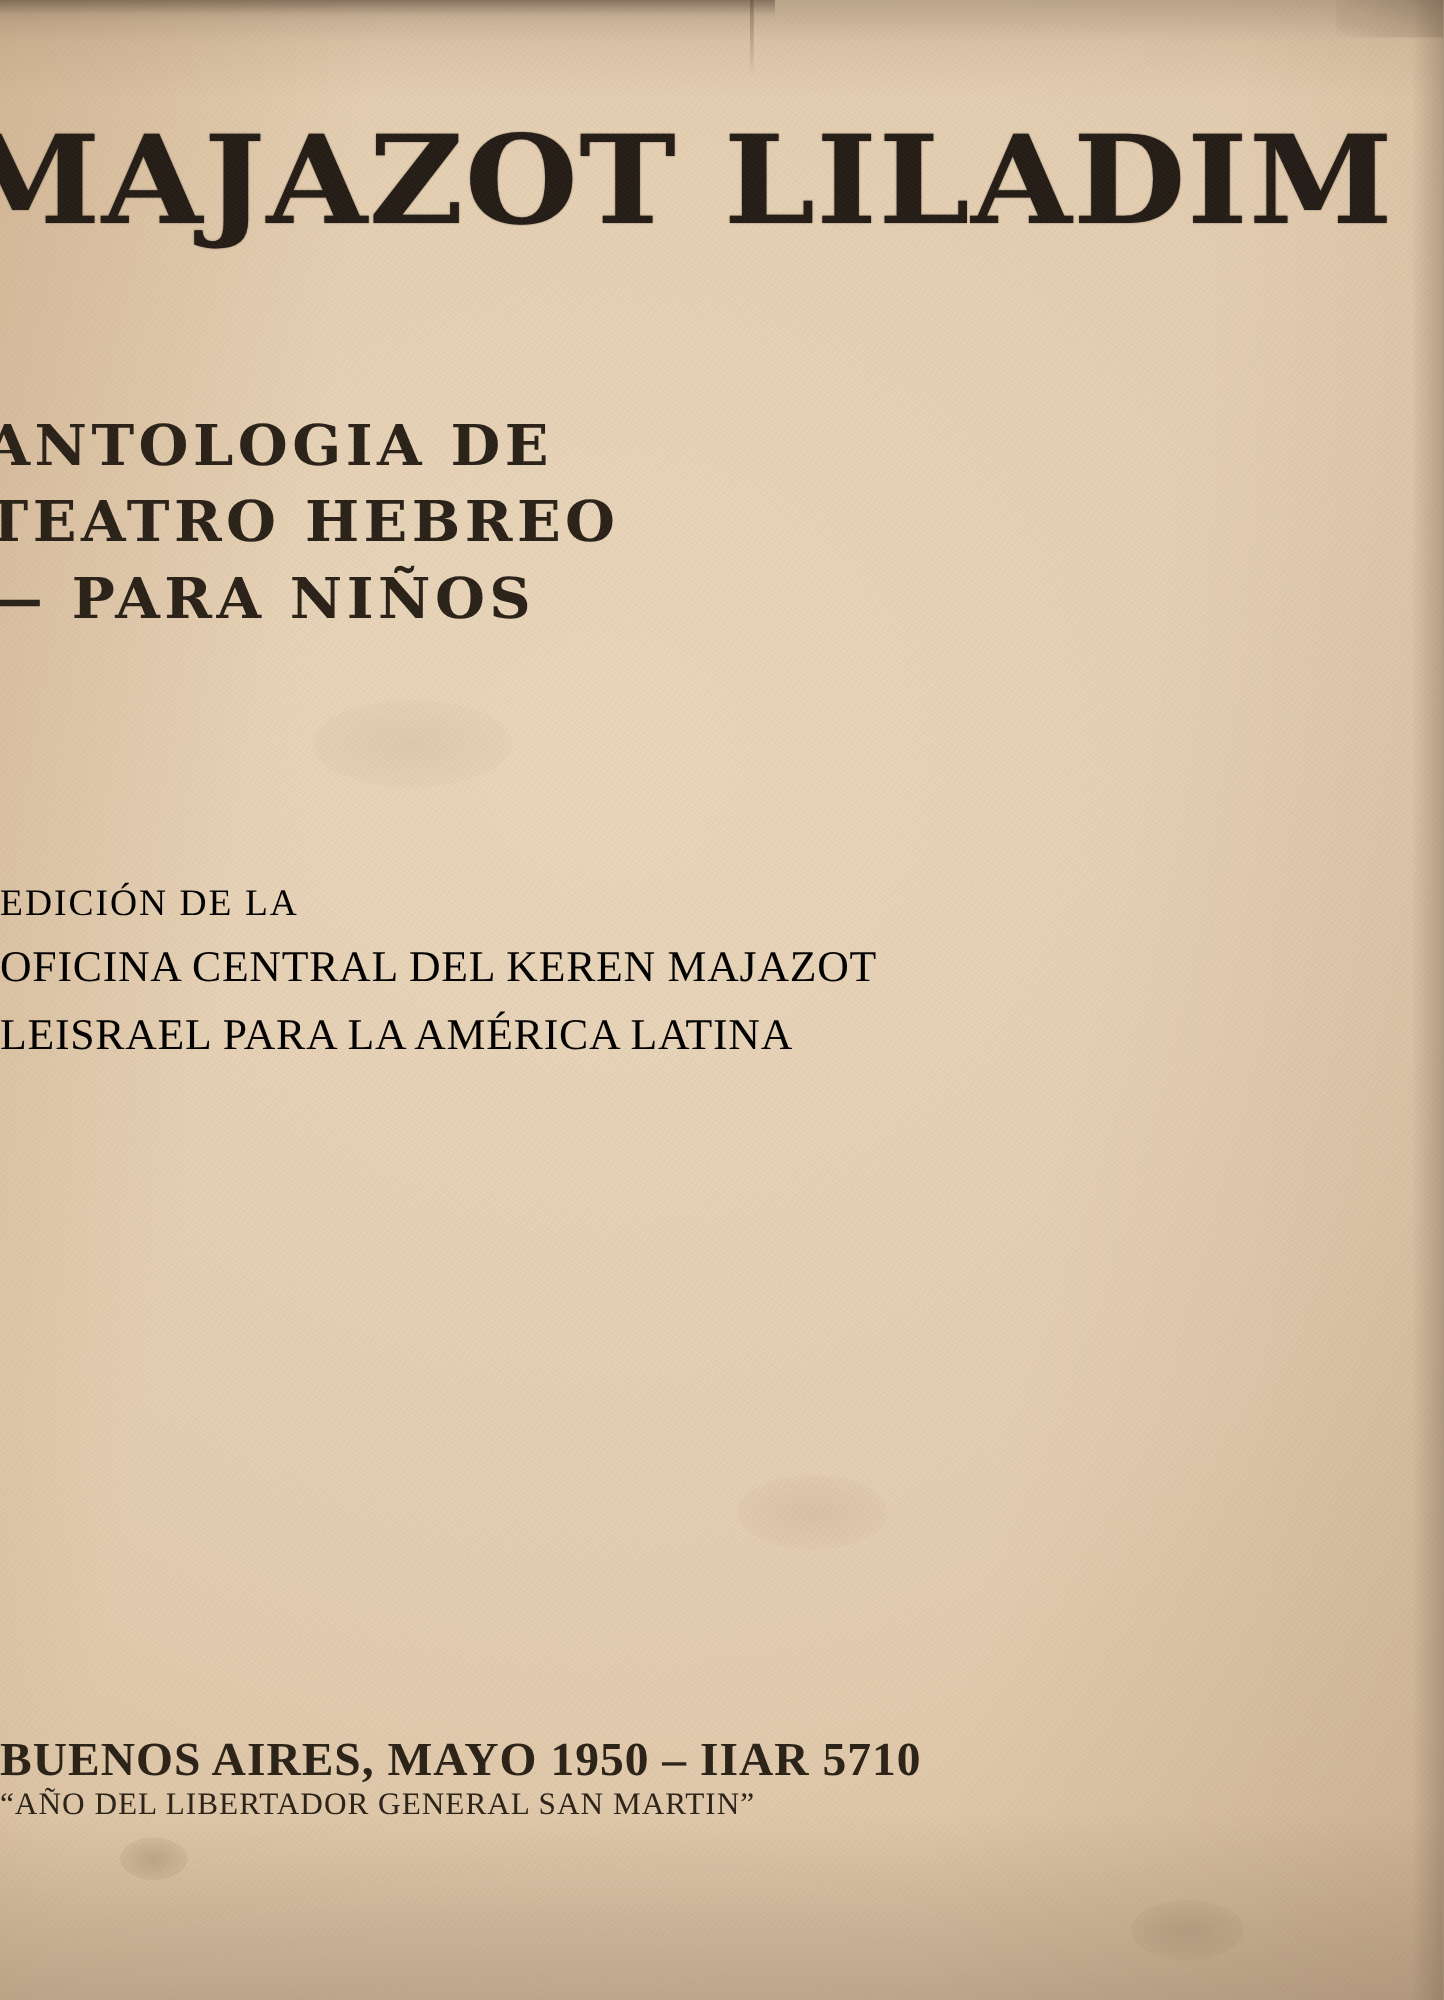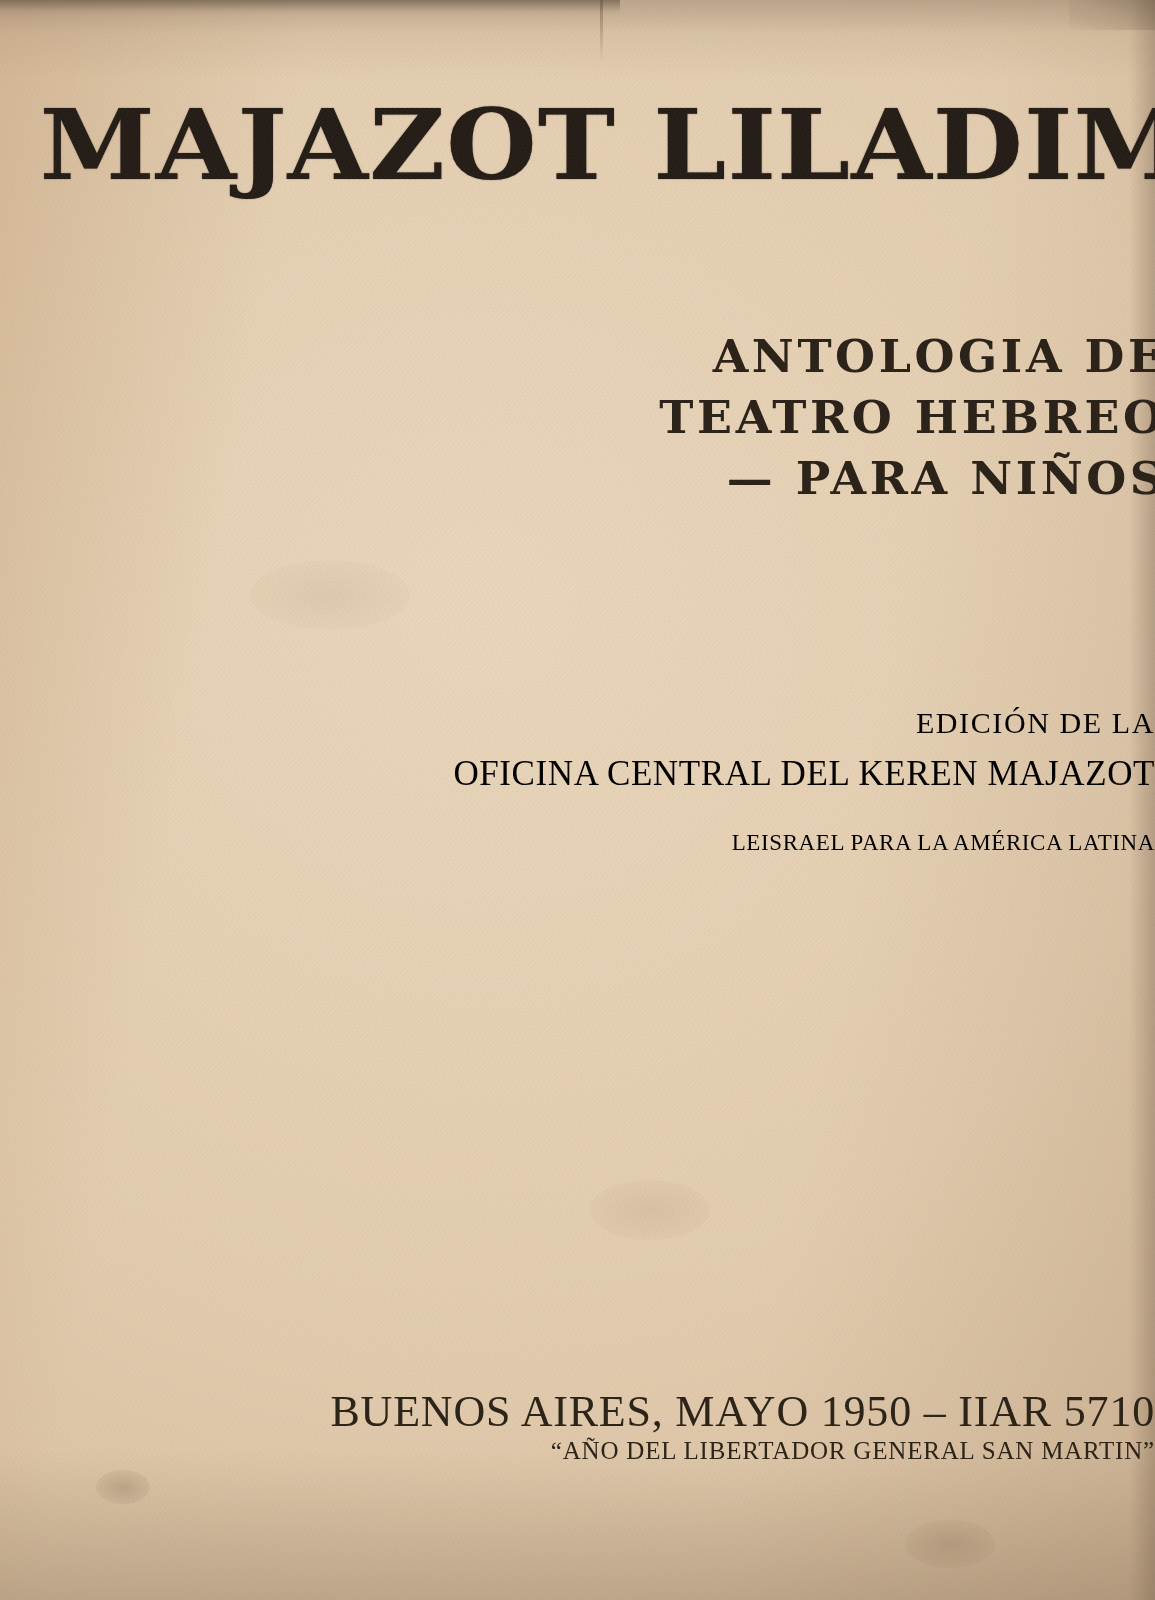--- a/index.html
+++ b/index.html
@@ -79,21 +79,21 @@
   .spot { position: absolute; border-radius: 50%; pointer-events: none; }
   .spot-a { left: 96px;  top: 1470px; width: 54px;  height: 34px; background: radial-gradient(ellipse at center, rgba(126,100,74,0.30), rgba(126,100,74,0)); }
   .spot-b { left: 905px; top: 1520px; width: 90px;  height: 48px; background: radial-gradient(ellipse at center, rgba(126,100,74,0.22), rgba(126,100,74,0)); }
   .spot-c { left: 590px; top: 1180px; width: 120px; height: 60px; background: radial-gradient(ellipse at center, rgba(150,124,98,0.16), rgba(150,124,98,0)); }
   .spot-d { left: 250px; top: 560px;  width: 160px; height: 70px; background: radial-gradient(ellipse at center, rgba(150,124,98,0.12), rgba(150,124,98,0)); }
 
   .content {
     position: absolute;
     inset: 0;
     color: #221c16;
-    text-align: right;
+    text-align: left;
   }
 
   .title {
     position: absolute;
     top: 96px;
     left: 0; right: 0;
     font-family: "DejaVu Serif", serif;
     font-weight: 700;
     font-size: 98px;
     letter-spacing: 1px;
@@ -121,33 +121,33 @@
     top: 700px;
     left: 0; right: 0;
     font-family: "Liberation Serif", serif;
     font-size: 34px;
     letter-spacing: 1.2px;
     line-height: 1.55;
     color: #000000;
   }
   .imprint .line1 { font-size: 30px; letter-spacing: 1.6px; }
   .imprint .line2 { font-size: 35px; letter-spacing: 0.6px; }
-  .imprint .line3 { font-size: 23px; letter-spacing: 0.6px; margin-top: 24px; }
+  .imprint .line3 { font-size: 35px; letter-spacing: 0.6px; }
 
   .colophon {
     position: absolute;
     top: 1386px;
     left: 0; right: 0;
     font-family: "Liberation Serif", serif;
     color: #2b2318;
   }
   .colophon .place {
-    font-size: 44px;
+    font-size: 38px;
     letter-spacing: 0.8px;
-    font-weight: 400;
+    font-weight: 700;
   }
   .colophon .motto {
     margin-top: 0;
     font-size: 25px;
     letter-spacing: 0.8px;
   }
 </style>
 </head>
 <body>
 

